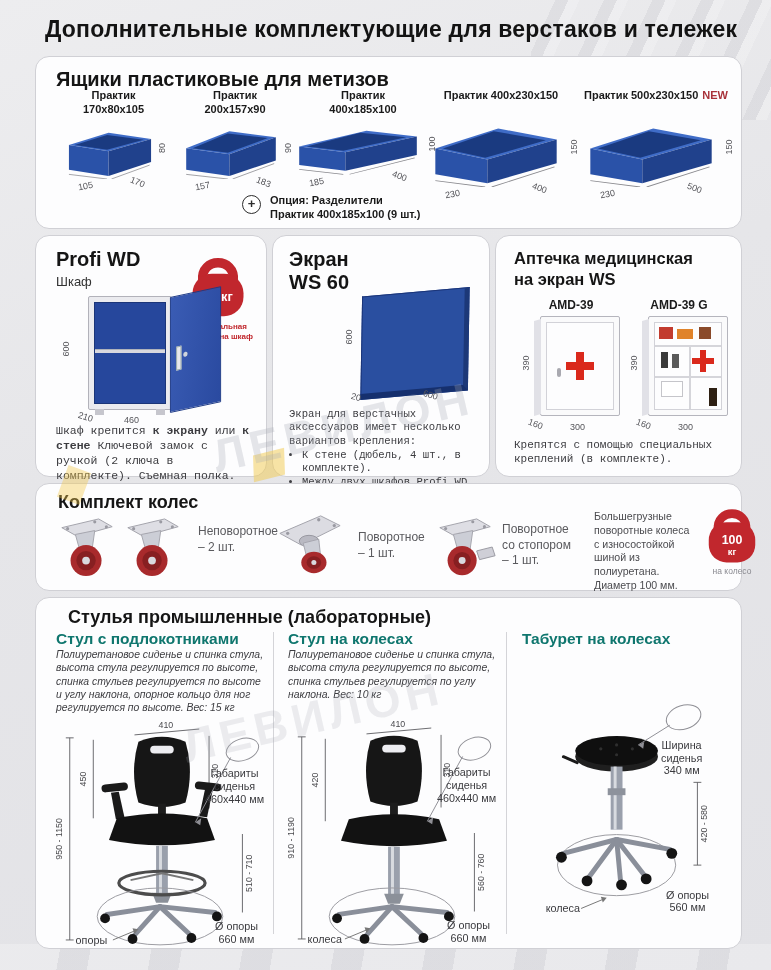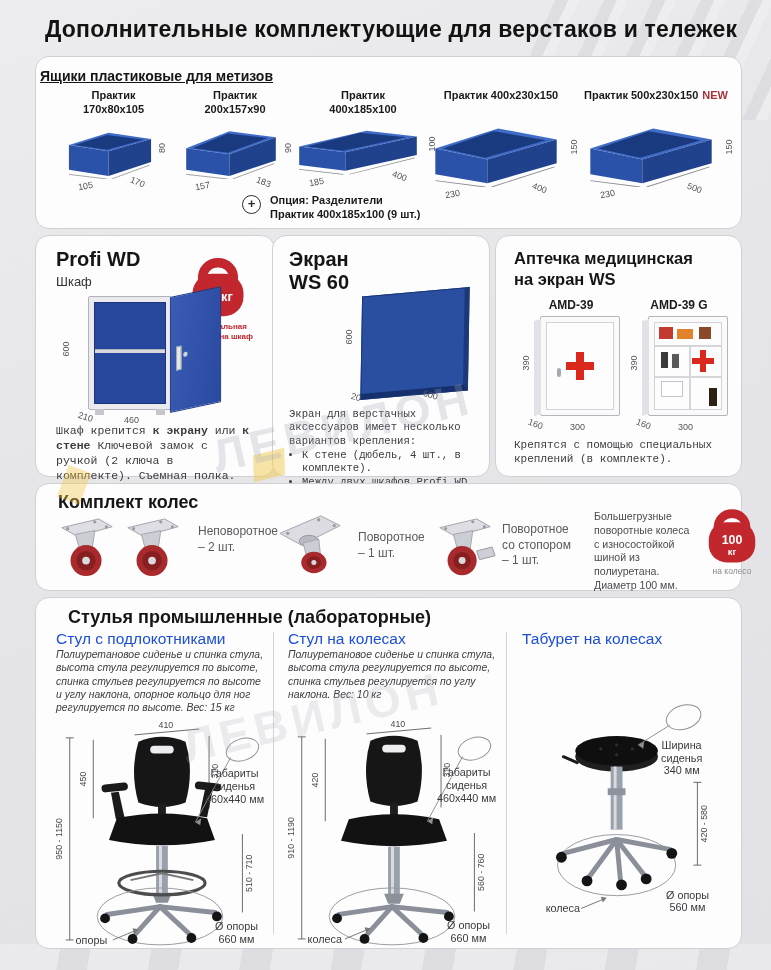--- a/index.html
+++ b/index.html
@@ -45,42 +45,42 @@
   .cross::after{content:"";position:absolute;left:0;top:10px;width:28px;height:8px;background:#da291c;}
   .cross.small{width:22px;height:22px;}
   .cross.small::before{left:8px;width:6px;height:22px;}
   .cross.small::after{top:8px;width:22px;height:6px;}
   .keyhole{position:absolute;left:10px;top:52%;width:4px;height:9px;background:#a9a9b0;border-radius:2px;}
   .shelf-v{position:absolute;background:#d5d5da;}
   .item{position:absolute;}
   .model-name{position:absolute;font-size:12px;font-weight:800;color:#1a1a1a;text-align:center;}
   .wl{position:absolute;font-size:12px;color:#5a5a5e;line-height:1.3;}
   .divider{position:absolute;width:1px;background:#d4d4d8;}
-  .col-title{font-size:15.5px;font-weight:400;color:#1d4ed8;}
+  .col-title{font-size:15.5px;font-weight:700;color:#0f766e;}
   .chair-desc{font-size:10.4px;line-height:1.28;color:#3c3c40;font-style:italic;}
   .watermark{position:absolute;font-weight:800;letter-spacing:5px;pointer-events:none;color:rgba(165,168,178,.28);
     transform:rotate(-13deg);font-size:46px;z-index:5;}
   .wm-accent{position:absolute;background:#f2c94c;pointer-events:none;z-index:4;}
   .dl{stroke:#5a5a5e;stroke-width:.9;}
   .dt{font-size:9px;fill:#4a4a4e;}
   .ct{font-size:11px;fill:#3a3a3e;}
   .leg{stroke:#8a8f9a;stroke-width:5;stroke-linecap:round;}
   svg text{font-family:"Liberation Sans",sans-serif;}
 </style>
 </head>
 <body>
 
 <div class="page">
   <div class="stripes-tr"></div>
   <div class="stripes-b"></div>
 
   <div class="h1">Дополнительные комплектующие для верстаков и тележек</div>
 
   <div class="panel" style="left:35px;top:56px;width:705px;height:171px;">
-    <div class="sec-title" style="left:4px;top:11px;font-size:14px;text-decoration:underline;">Ящики пластиковые для метизов</div>
+    <div class="sec-title" style="left:20px;top:11px;font-size:20px;">Ящики пластиковые для метизов</div>
 
     <div class="bin-cell" style="left:20px;width:115px;">
       <div class="bin-name">
         <span>Практик</span><br>
         <span>170x80x105</span>
       </div>
       <div class="bin-fig" style="width:100px;height:66px;">
         <svg width="88" height="54" viewBox="0 0 120 70" preserveAspectRatio="none" style="position:absolute;left:2px;top:2px;">
           <polygon points="4,26 58,34 116,18 58,10" fill="#3f6cc7"></polygon>
           <polygon points="12,26 56,32 106,19 56,13" fill="#1a3a80"></polygon>
@@ -177,21 +177,21 @@
 
     <div class="option">
       <span class="plus">+</span>
       <span class="option-text">
         <span>Опция: Разделители</span><br>
         <span>Практик 400x185x100 (9 шт.)</span>
       </span>
     </div>
   </div>
 
-  <div class="panel" style="left:35px;top:235px;width:230px;height:240px;padding-left:8px;">
+  <div class="panel" style="left:35px;top:235px;width:230px;height:240px;">
     <div class="sec-title" style="left:20px;top:12px;font-size:20px;">Profi WD</div>
     <div style="position:absolute;left:20px;top:38px;font-size:13px;color:#333;">Шкаф</div>
 
     <svg width="60" height="68" viewBox="0 0 70 80" style="position:absolute;left:152px;top:14px;">
       <path d="M17,36 C14,8 56,8 53,36" fill="none" stroke="#c1272d" stroke-width="11" stroke-linecap="round"></path>
       <rect x="5" y="28" width="60" height="50" rx="23" fill="#c1272d"></rect>
       <text x="35" y="60" text-anchor="middle" font-size="15" font-weight="bold" fill="#fff">20 кг</text>
     </svg>
     <div class="kb-caption" style="left:146px;top:86px;width:72px;">максимальная нагрузка на шкаф</div>
 

